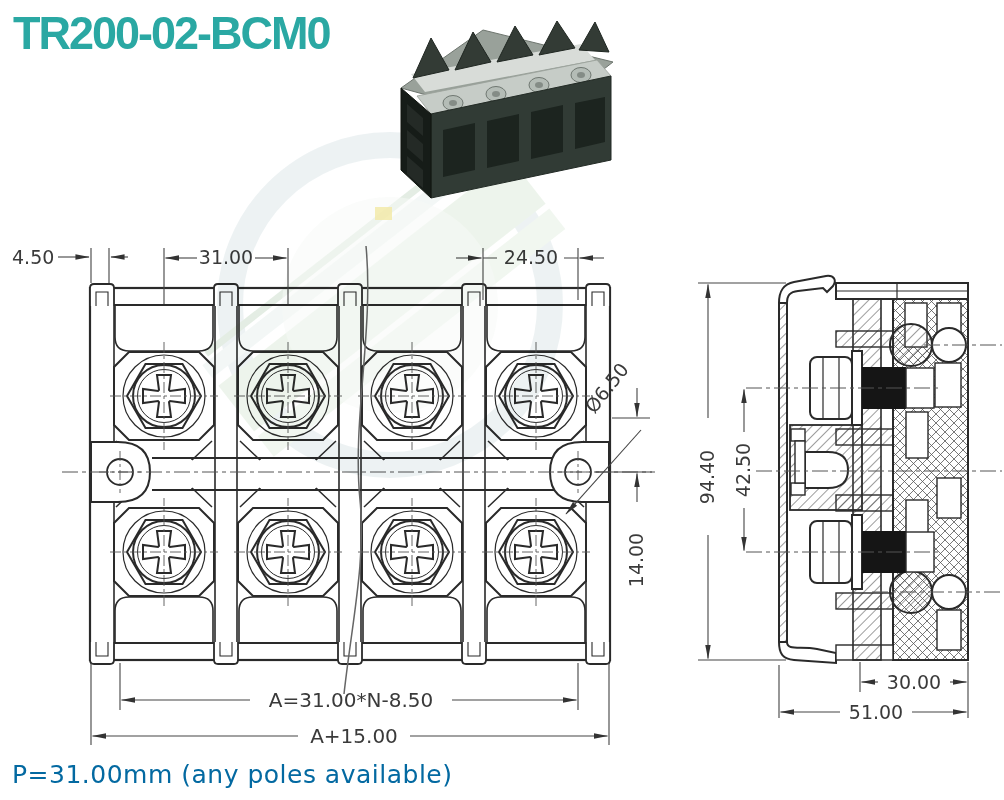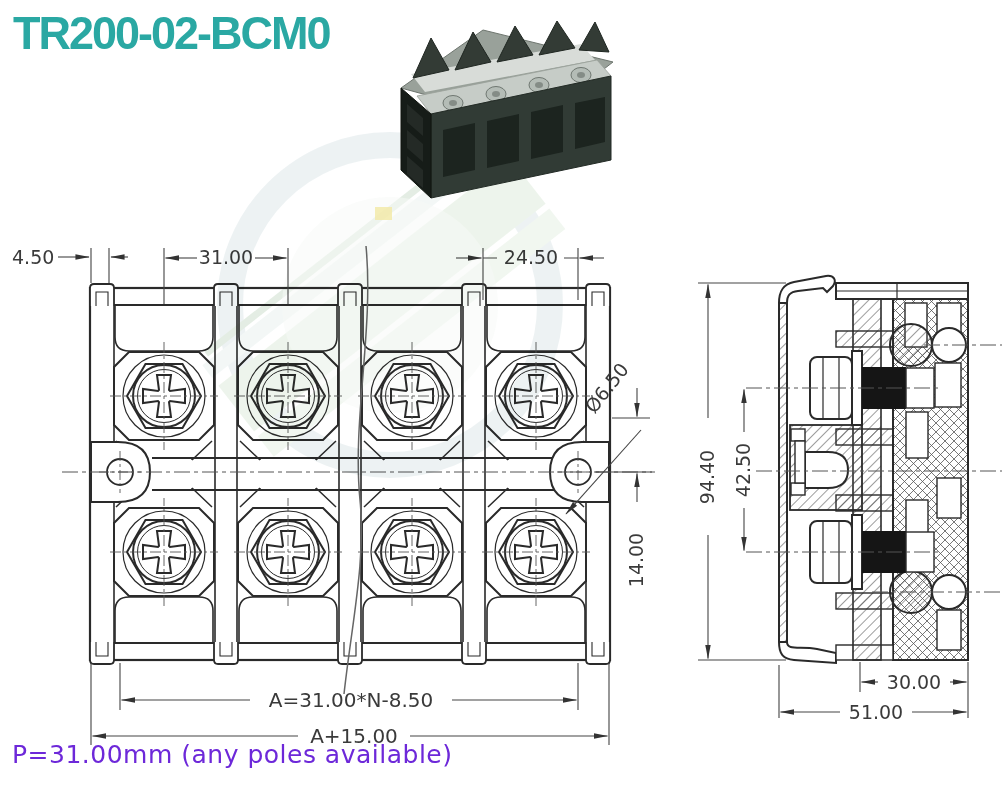--- a/index.html
+++ b/index.html
@@ -1,21 +1,21 @@
 <!DOCTYPE html>
 <html><head>
 <meta charset="utf-8">
 <style>
   html,body{margin:0;padding:0;background:#fff;}
   .stage{position:relative;width:1004px;height:800px;background:#ffffff;overflow:hidden;
          font-family:"DejaVu Sans","Liberation Sans",sans-serif;}
   .title{position:absolute;left:13px;top:6px;font-size:45px;font-weight:800;
          letter-spacing:-2px;color:#2aa8a3;transform:scaleY(1.04);transform-origin:left top;
          font-family:"Liberation Sans","DejaVu Sans",sans-serif;}
-  .footer-note{position:absolute;left:12px;top:740px;font-size:25px;color:#6d28d9;
+  .footer-note{position:absolute;left:12px;top:760px;font-size:25px;color:#0369a1;
          letter-spacing:0.5px;}
   .drawing-svg{position:absolute;left:0;top:0;z-index:1;}
   .watermark{position:absolute;left:185px;top:95px;width:420px;height:430px;z-index:2;
          opacity:0.5;pointer-events:none;mix-blend-mode:multiply;}
   .photo-svg{position:absolute;left:383px;top:8px;z-index:3;}
   .titlebar{z-index:4;}
   svg text{font-family:"DejaVu Sans","Liberation Sans",sans-serif;}
   .dimtxt{font-size:19px;fill:#3a3a3a;}
   .dimtxt2{font-size:20px;fill:#3a3a3a;}
 </style>

